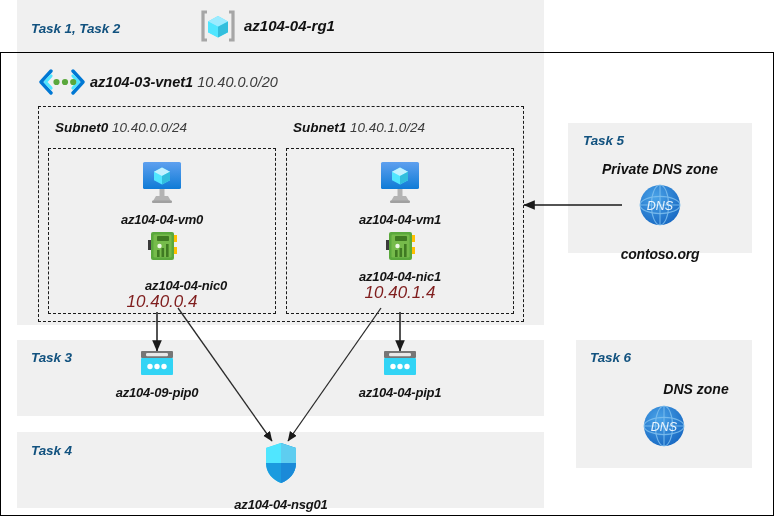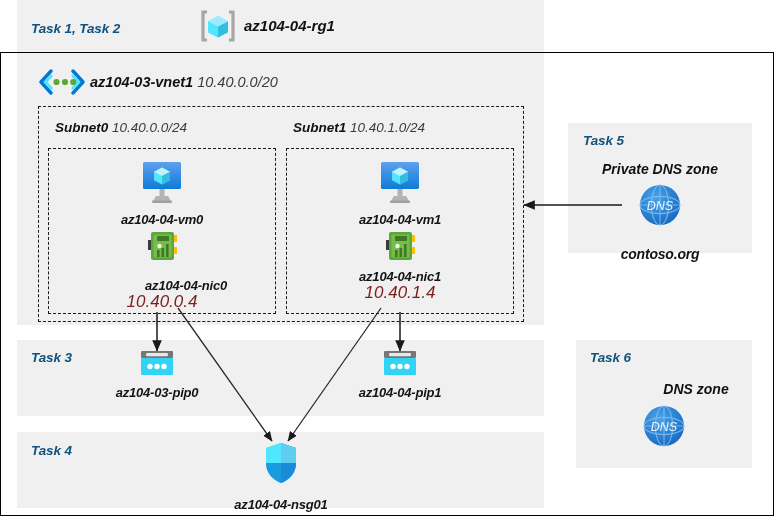--- a/index.html
+++ b/index.html
@@ -256,21 +256,21 @@
     <span class="icon">
       <svg width="40" height="30" viewBox="0 0 40 30">
         <rect x="4" y="2" width="32" height="7" rx="1" fill="#767676"></rect>
         <rect x="9" y="4" width="22" height="3.2" rx="1.2" fill="#e8e8e8"></rect>
         <rect x="4" y="9" width="32" height="17" rx="1" fill="#32d4f5"></rect>
         <circle cx="13" cy="17.5" r="2.7" fill="#ffffff"></circle>
         <circle cx="20" cy="17.5" r="2.7" fill="#ffffff"></circle>
         <circle cx="27" cy="17.5" r="2.7" fill="#ffffff"></circle>
       </svg>
     </span>
-    <div class="cap" style="margin-top:2px;">az104-03-pip0</div>
+    <div class="cap" style="margin-top:2px;">az104-09-pip0</div>
   </div>
 
   <div class="node" style="left:340px;top:349px;width:120px;">
     <span class="icon">
       <svg width="40" height="30" viewBox="0 0 40 30">
         <rect x="4" y="2" width="32" height="7" rx="1" fill="#767676"></rect>
         <rect x="9" y="4" width="22" height="3.2" rx="1.2" fill="#e8e8e8"></rect>
         <rect x="4" y="9" width="32" height="17" rx="1" fill="#32d4f5"></rect>
         <circle cx="13" cy="17.5" r="2.7" fill="#ffffff"></circle>
         <circle cx="20" cy="17.5" r="2.7" fill="#ffffff"></circle>

